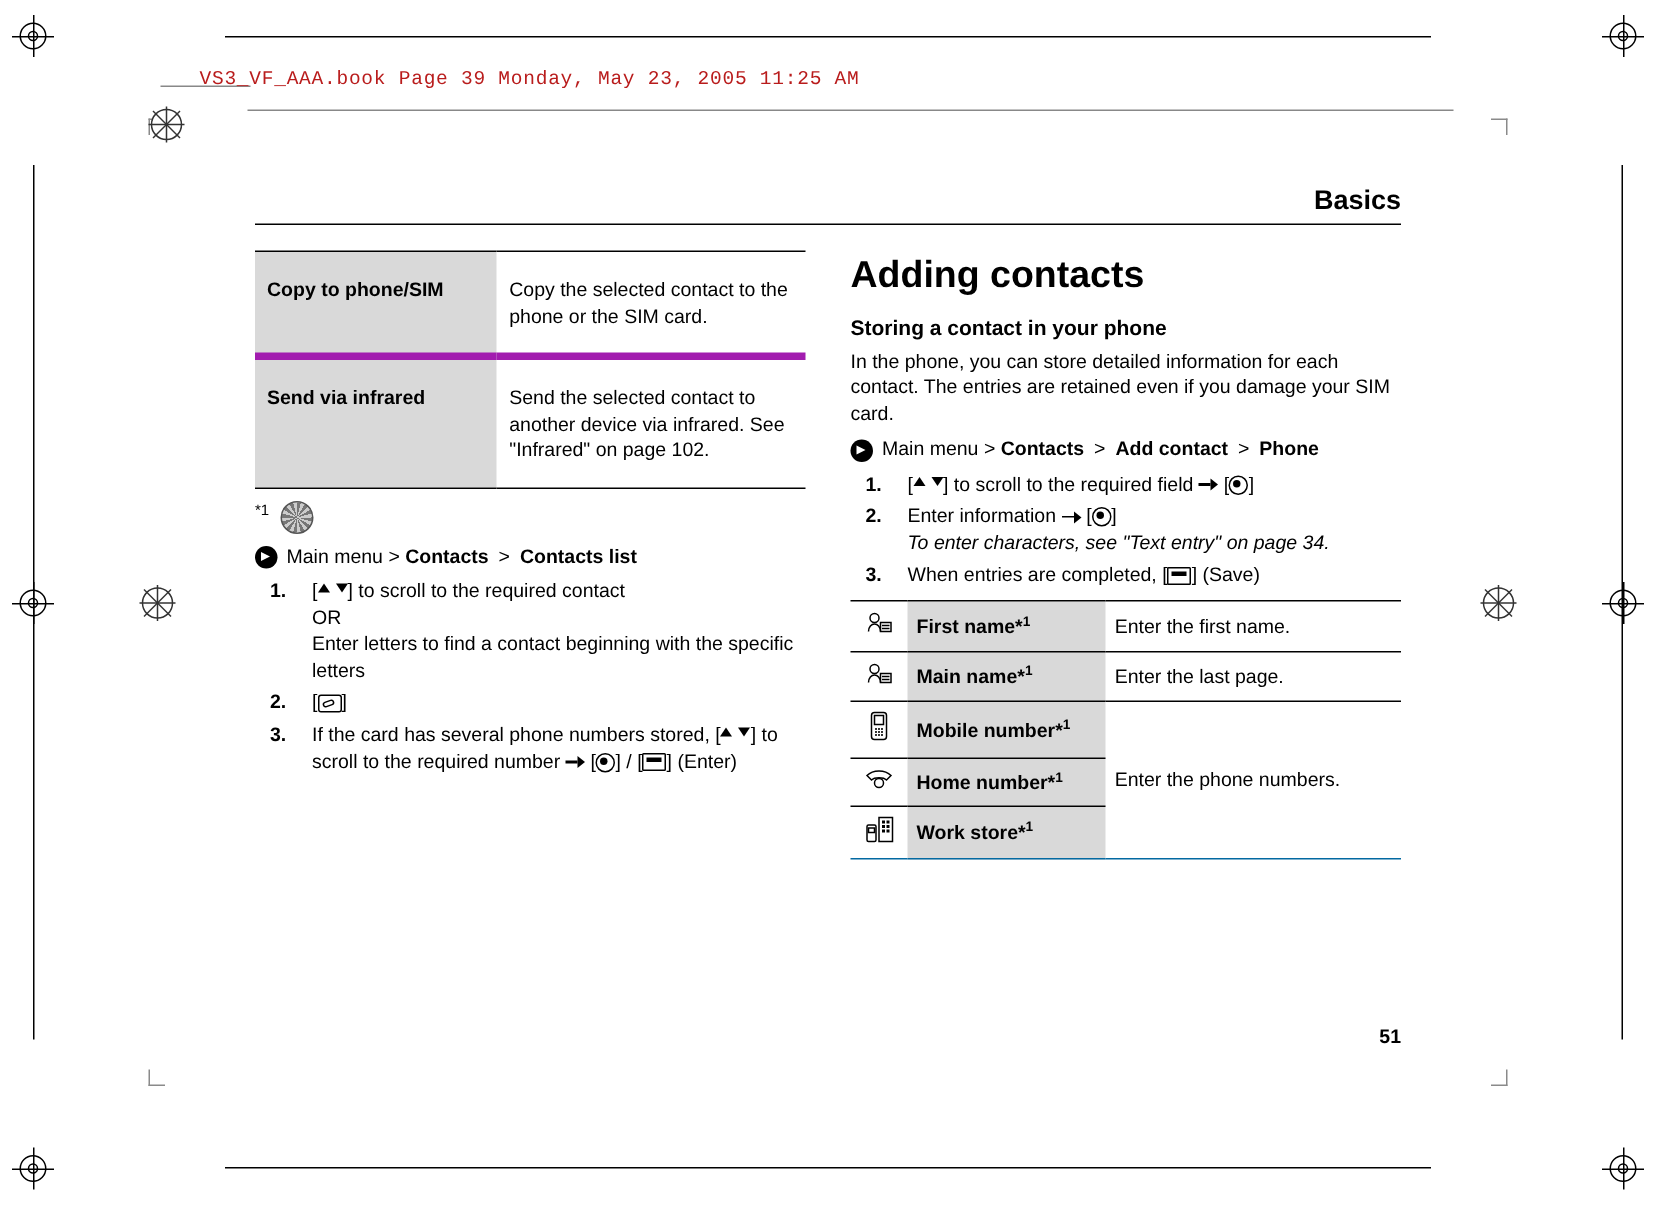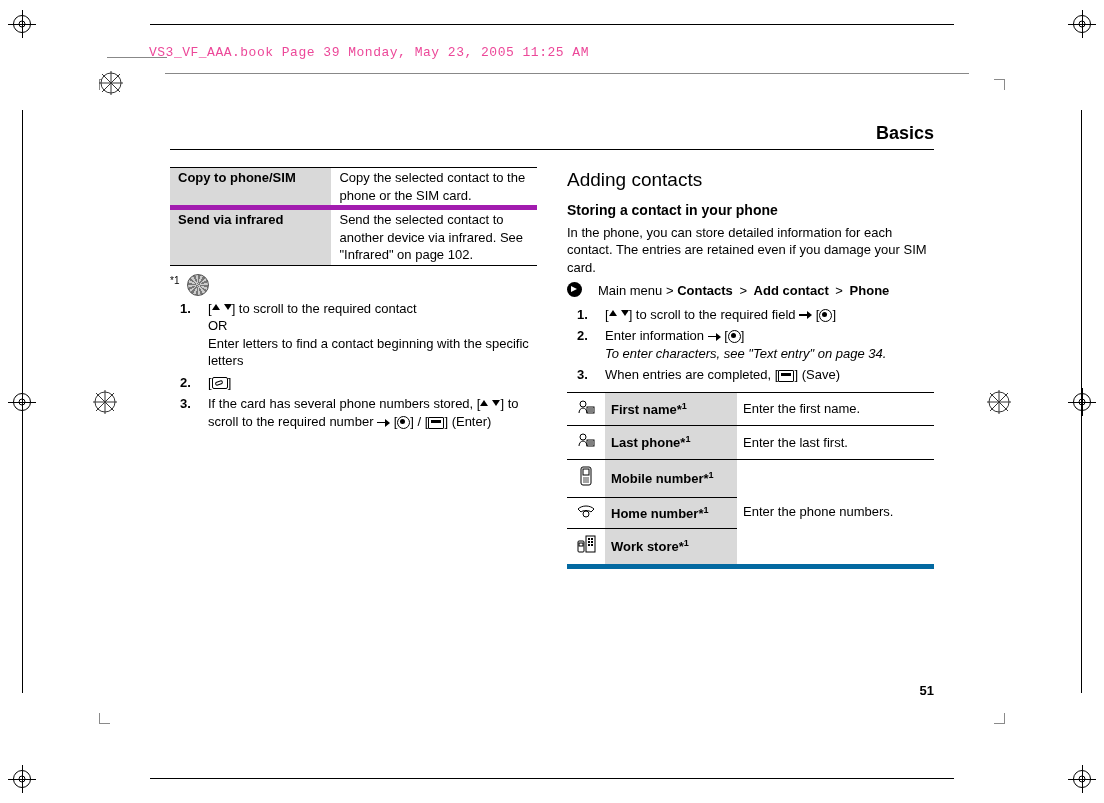--- a/index.html
+++ b/index.html
@@ -21,34 +21,34 @@
   .tc.tr{right:4px;top:4px;border-left:none;border-bottom:none}
   .tc.bl{left:4px;bottom:4px;border-right:none;border-top:none}
   .tc.br{right:4px;bottom:4px;border-left:none;border-top:none}
   .bwheel{position:absolute;width:28px;height:28px}
   .bwheel svg{width:28px;height:28px;display:block}
   .bwheel.left{left:-4px;top:50%;transform:translateY(-50%)}
   .bwheel.right{right:-4px;top:50%;transform:translateY(-50%)}
   .bwheel.top{left:2px;top:-6px}
   .hline{position:absolute;border-top:1px solid #888;height:0}
 
-  .doc-header{position:absolute;left:54px;top:-30px;font-family:"Courier New",monospace;font-size:13px;letter-spacing:.5px;color:#ec4899}
+  .doc-header{position:absolute;left:38px;top:-30px;font-family:"Courier New",monospace;font-size:13px;letter-spacing:.5px;color:#b91c1c}
   .section{position:absolute;left:75px;right:75px;top:48px}
   .section-title{position:absolute;right:0;top:0;font-weight:700;font-size:18px}
   .rule{position:absolute;left:0;right:0;top:26px;height:1px;background:#000}
   .cols{position:absolute;left:0;right:0;top:44px;display:flex;gap:30px}
   .col{flex:1 1 0;min-width:0;font-size:13px;line-height:1.35}
   .tbl{width:100%;border-collapse:collapse;border-top:1px solid #000;border-bottom:1px solid #000;margin-top:0}
-  .tbl td{padding:1px 8px;vertical-align:top}
+  .tbl td{padding:16px 8px;vertical-align:top}
   .tbl tr+tr td{border-top:5px solid #a21caf}
   .tbl td.label{background:#d9d9d9;font-weight:700;white-space:normal;width:44%}
-  .h2{font-size:19px;font-weight:400;margin:18px 0 6px}
+  .h2{font-size:25px;font-weight:700;margin:18px 0 6px}
   .h3{font-size:14px;font-weight:700;margin:8px 0 4px}
   .p{margin:4px 0}
-  .crumb{display:flex;align-items:flex-start;gap:16px;margin:6px 0}
+  .crumb{display:flex;align-items:flex-end;gap:6px;margin:6px 0}
   .crumb .arrow{display:inline-block;width:15px;height:15px;border-radius:50%;background:#000;position:relative;flex:0 0 auto}
   .crumb .arrow::after{content:"";position:absolute;left:4px;top:4px;width:0;height:0;border-left:6px solid #fff;border-top:3.5px solid transparent;border-bottom:3.5px solid transparent}
   ol.steps{list-style:none;padding:0;margin:4px 0 0 10px}
   ol.steps>li{display:flex;gap:10px;margin:4px 0}
   ol.steps>li .n{font-weight:700;min-width:18px}
   ol.steps>li .b{flex:1}
   .em{font-style:italic}
   .sep{margin:0 3px}
   .ico{display:inline-block;vertical-align:middle}
   .ico.updown{width:20px;height:11px;position:relative}
@@ -61,21 +61,21 @@
   .ico.dot::after{content:"";position:absolute;left:2px;top:2px;width:5px;height:5px;background:#000;border-radius:50%}
   .ico.soft{width:14px;height:10px;border:1px solid #000;border-radius:1px;position:relative}
   .ico.soft::after{content:"";position:absolute;left:2px;top:2px;right:2px;height:3px;background:#000}
   .ico.rarrow{width:13px;height:10px;position:relative}
   .ico.rarrow::before{content:"";position:absolute;left:0;top:4px;width:8px;height:1.5px;background:#000}
   .ico.rarrow::after{content:"";position:absolute;right:0;top:1px;width:0;height:0;border-left:5px solid #000;border-top:4px solid transparent;border-bottom:4px solid transparent}
   .ico.globe{width:20px;height:20px;border:1px solid #555;border-radius:50%;position:relative;display:inline-block;vertical-align:middle;background:repeating-conic-gradient(#777 0 15deg,#ccc 15deg 30deg)}
   .note1{font-size:10px;vertical-align:top;margin-right:4px}
   sup{font-size:.7em}
 
-  .tbl2{width:100%;border-collapse:collapse;border-top:1px solid #000;border-bottom:5px solid #0369a1;margin-top:8px}
+  .tbl2{width:100%;border-collapse:collapse;border-top:1px solid #000;border-bottom:1px solid #0369a1;margin-top:8px}
   .tbl2 td{padding:6px 6px;vertical-align:middle}
   .tbl2 tr+tr td{border-top:1px solid #000}
   .tbl2 td.ic{width:26px;text-align:center}
   .tbl2 td.lbl{background:#d9d9d9;font-weight:700;width:36%}
   .svgicon{display:inline-block}
   .pagefoot{position:absolute;right:75px;bottom:30px;font-weight:700;font-size:13px}
 </style>
 </head>
 <body>
 
@@ -179,20 +179,29 @@
             </tr>
           </tbody>
             </table>
 
           <div style="margin-top:8px">
             <span class="note1">*1</span>
             <span class="ico globe"></span>
           </div>
 
 
+          <div class="crumb">
+            <span class="arrow"></span>
+            <span>
+              <span>Main menu &gt;</span>
+              <b>Contacts</b>
+              <span class="sep">&gt;</span>
+              <b>Contacts list</b>
+            </span>
+          </div>
 
           <ol class="steps">
             <li>
                 <span class="n">1.</span>
               <span class="b">
                 [<span class="ico updown"></span>]
                 <span>to scroll to the required contact</span><br>
                 <span>OR</span><br>
                 <span>Enter letters to find a contact beginning with the specific letters</span>
               </span>
@@ -279,22 +288,22 @@
             <tr>
               <td class="ic">
                 <svg class="svgicon" width="18" height="16" viewBox="0 0 18 16">
                       <circle cx="6" cy="5" r="3" fill="none" stroke="#000"></circle>
                       <path d="M2 14c0-3 2-5 4-5s4 2 4 5" fill="none" stroke="#000"></path>
                       <rect x="10" y="8" width="7" height="6" fill="none" stroke="#000"></rect>
                       <line x1="11" y1="10" x2="16" y2="10" stroke="#000"></line>
                       <line x1="11" y1="12" x2="16" y2="12" stroke="#000"></line>
                     </svg>
               </td>
-              <td class="lbl"><span>Last phone*</span><sup>1</sup></td>
-              <td>Enter the last first.</td>
+              <td class="lbl"><span>Main name*</span><sup>1</sup></td>
+              <td>Enter the last page.</td>
             </tr>
             <tr>
               <td class="ic">
                 <svg class="svgicon" width="14" height="20" viewBox="0 0 14 20">
                       <rect x="2" y="1" width="10" height="18" rx="2" fill="none" stroke="#000"></rect>
                       <rect x="4" y="3" width="6" height="6" fill="none" stroke="#000"></rect>
                       <circle cx="5" cy="12" r=".7" fill="#000"></circle>
                       <circle cx="7" cy="12" r=".7" fill="#000"></circle>
                       <circle cx="9" cy="12" r=".7" fill="#000"></circle>
                       <circle cx="5" cy="14" r=".7" fill="#000"></circle>

